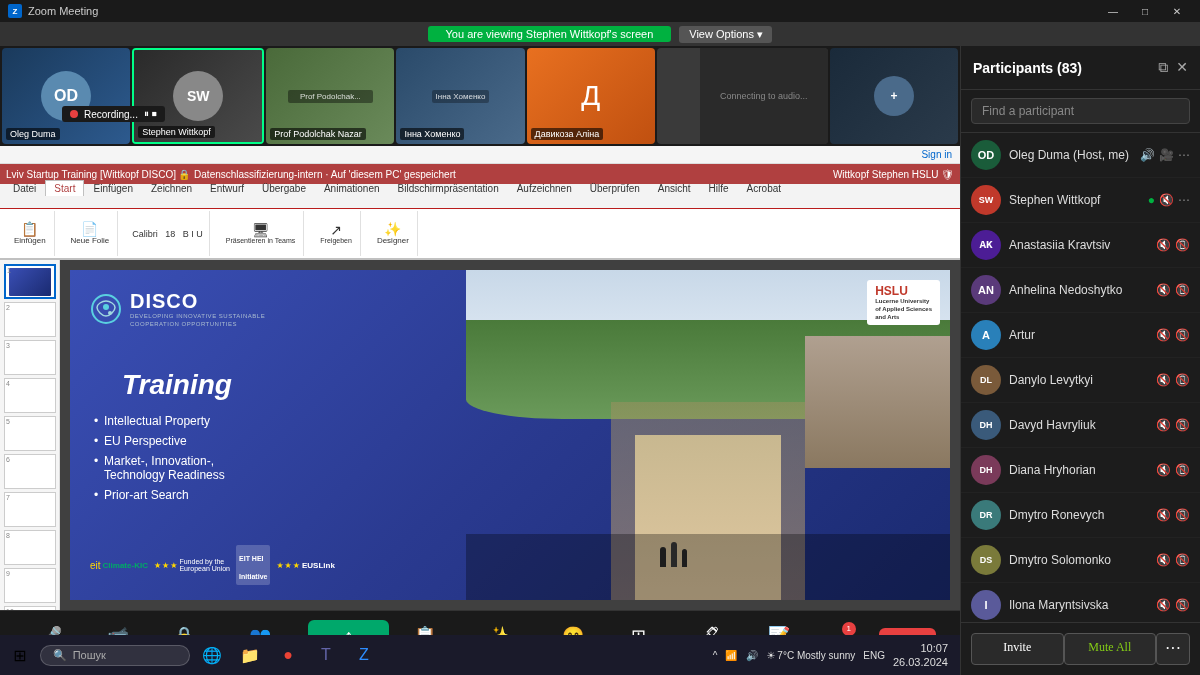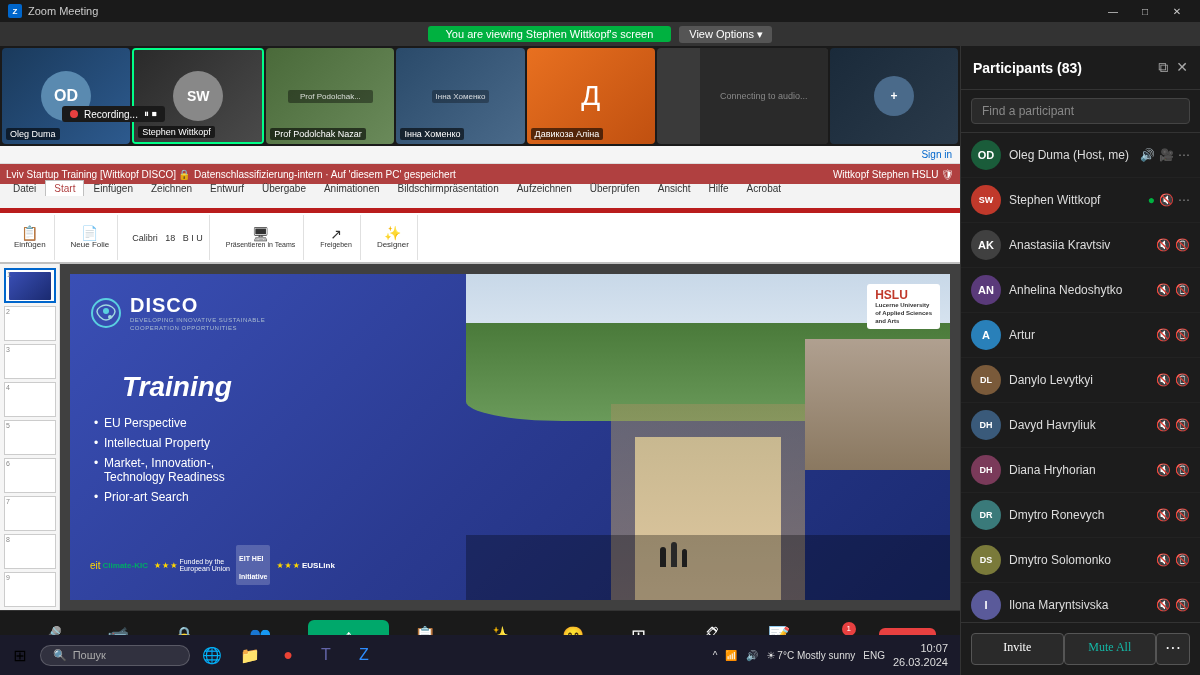--- a/index.html
+++ b/index.html
@@ -122,21 +122,21 @@
       align-items: center;
       padding: 0 6px;
       gap: 4px;
     }
     .ribbon-tabs {
       height: 22px;
       display: flex;
       align-items: flex-end;
       padding: 12px 4px;
       background: #f3f3f3;
-      border-bottom: 5px solid #b91c1c;
+      border-bottom: 1px solid #b91c1c;
     }
     .ribbon-tab {
       padding: 2px 8px;
       font-size: 10px;
       color: #333;
       cursor: pointer;
       border: 1px solid transparent;
       border-bottom: none;
     }
     .ribbon-tab.active {
@@ -470,21 +470,21 @@
       padding: 6px;
       border-radius: 4px;
       font-size: 12px;
       cursor: pointer;
       text-align: center;
     }
     .mute-all-btn {
       flex: 1;
       background: #2a2a2a;
       border: 1px solid #555;
-      color: #14b8a6;
+      color: #84cc16;
       padding: 6px;
       border-radius: 4px;
       font-size: 12px;
       cursor: pointer;
       text-align: center;
     }
     .panel-more-btn {
       background: #2a2a2a;
       border: 1px solid #555;
       color: white;
@@ -768,22 +768,22 @@
                 </svg>
                 <div class="disco-logo-text">
                   <h1>DISCO</h1>
                   <p>DEVELOPING INNOVATIVE SUSTAINABLE<br>COOPERATION OPPORTUNITIES</p>
                 </div>
               </div>
 
               <div class="slide-training">
                 <div class="training-title">Training</div>
                 <ul class="training-items">
+                  <li>Intellectual Property</li>
                   <li>EU Perspective</li>
-                  <li>Intellectual Property</li>
                   <li>Market-, Innovation-,<br>Technology Readiness</li>
                   <li>Prior-art Search</li>
                 </ul>
               </div>
 
               <div class="slide-logos-bottom">
                 <div style="display:flex;align-items:center;gap:2px;">
                   <span style="color:#ffd700;font-size:10px;">eit</span>
                   <span style="color:#00aa66;font-size:8px;font-weight:bold;">Climate-KIC</span>
                 </div>
@@ -930,21 +930,21 @@
         <div class="p-avatar" style="background:#c0392b;font-size:9px;font-weight:bold;">SW</div>
         <div class="p-name">Stephen Wittkopf</div>
         <div class="p-controls">
           <span style="color:#00b140;">●</span>
           <span>🔇</span>
           <span>⋯</span>
         </div>
       </div>
 
       <div class="participant-row">
-        <div class="p-avatar av-bg1" style="background:#404040;">AK</div>
+        <div class="p-avatar av-bg1" style="background:#4c1d95;font-family:Liberation Mono, monospace;">AK</div>
         <div class="p-name">Anastasiia Kravtsiv</div>
         <div class="p-controls">
           <span>🔇</span>
           <span>📵</span>
         </div>
       </div>
 
       <div class="participant-row">
         <div class="p-avatar" style="background:#5a3a7a;">AN</div>
         <div class="p-name">Anhelina Nedoshytko</div>

